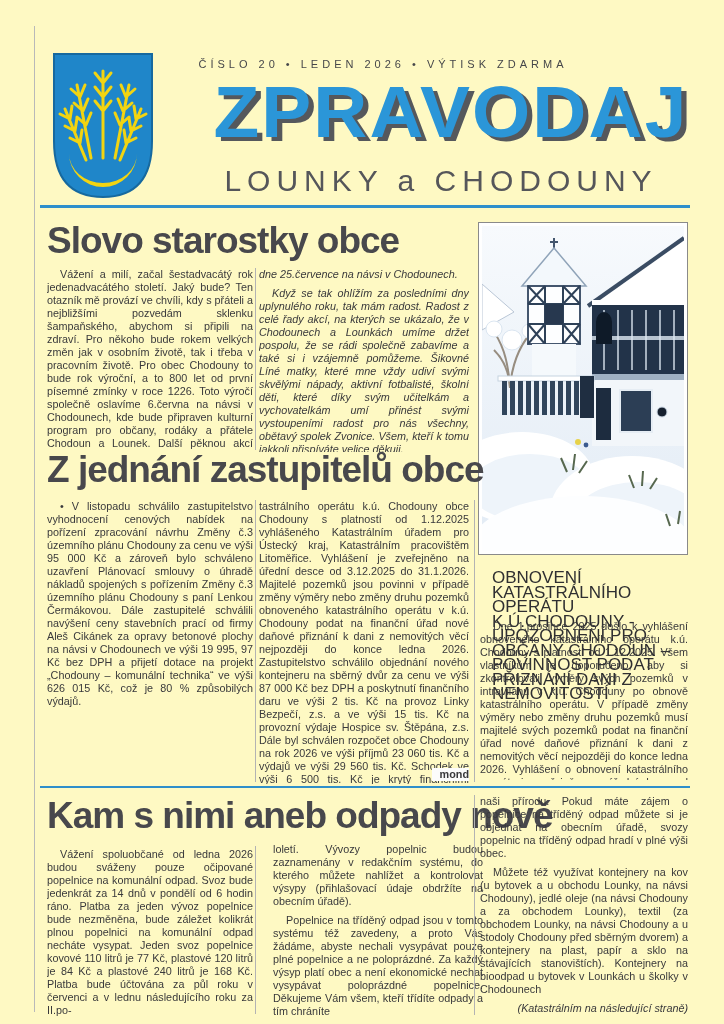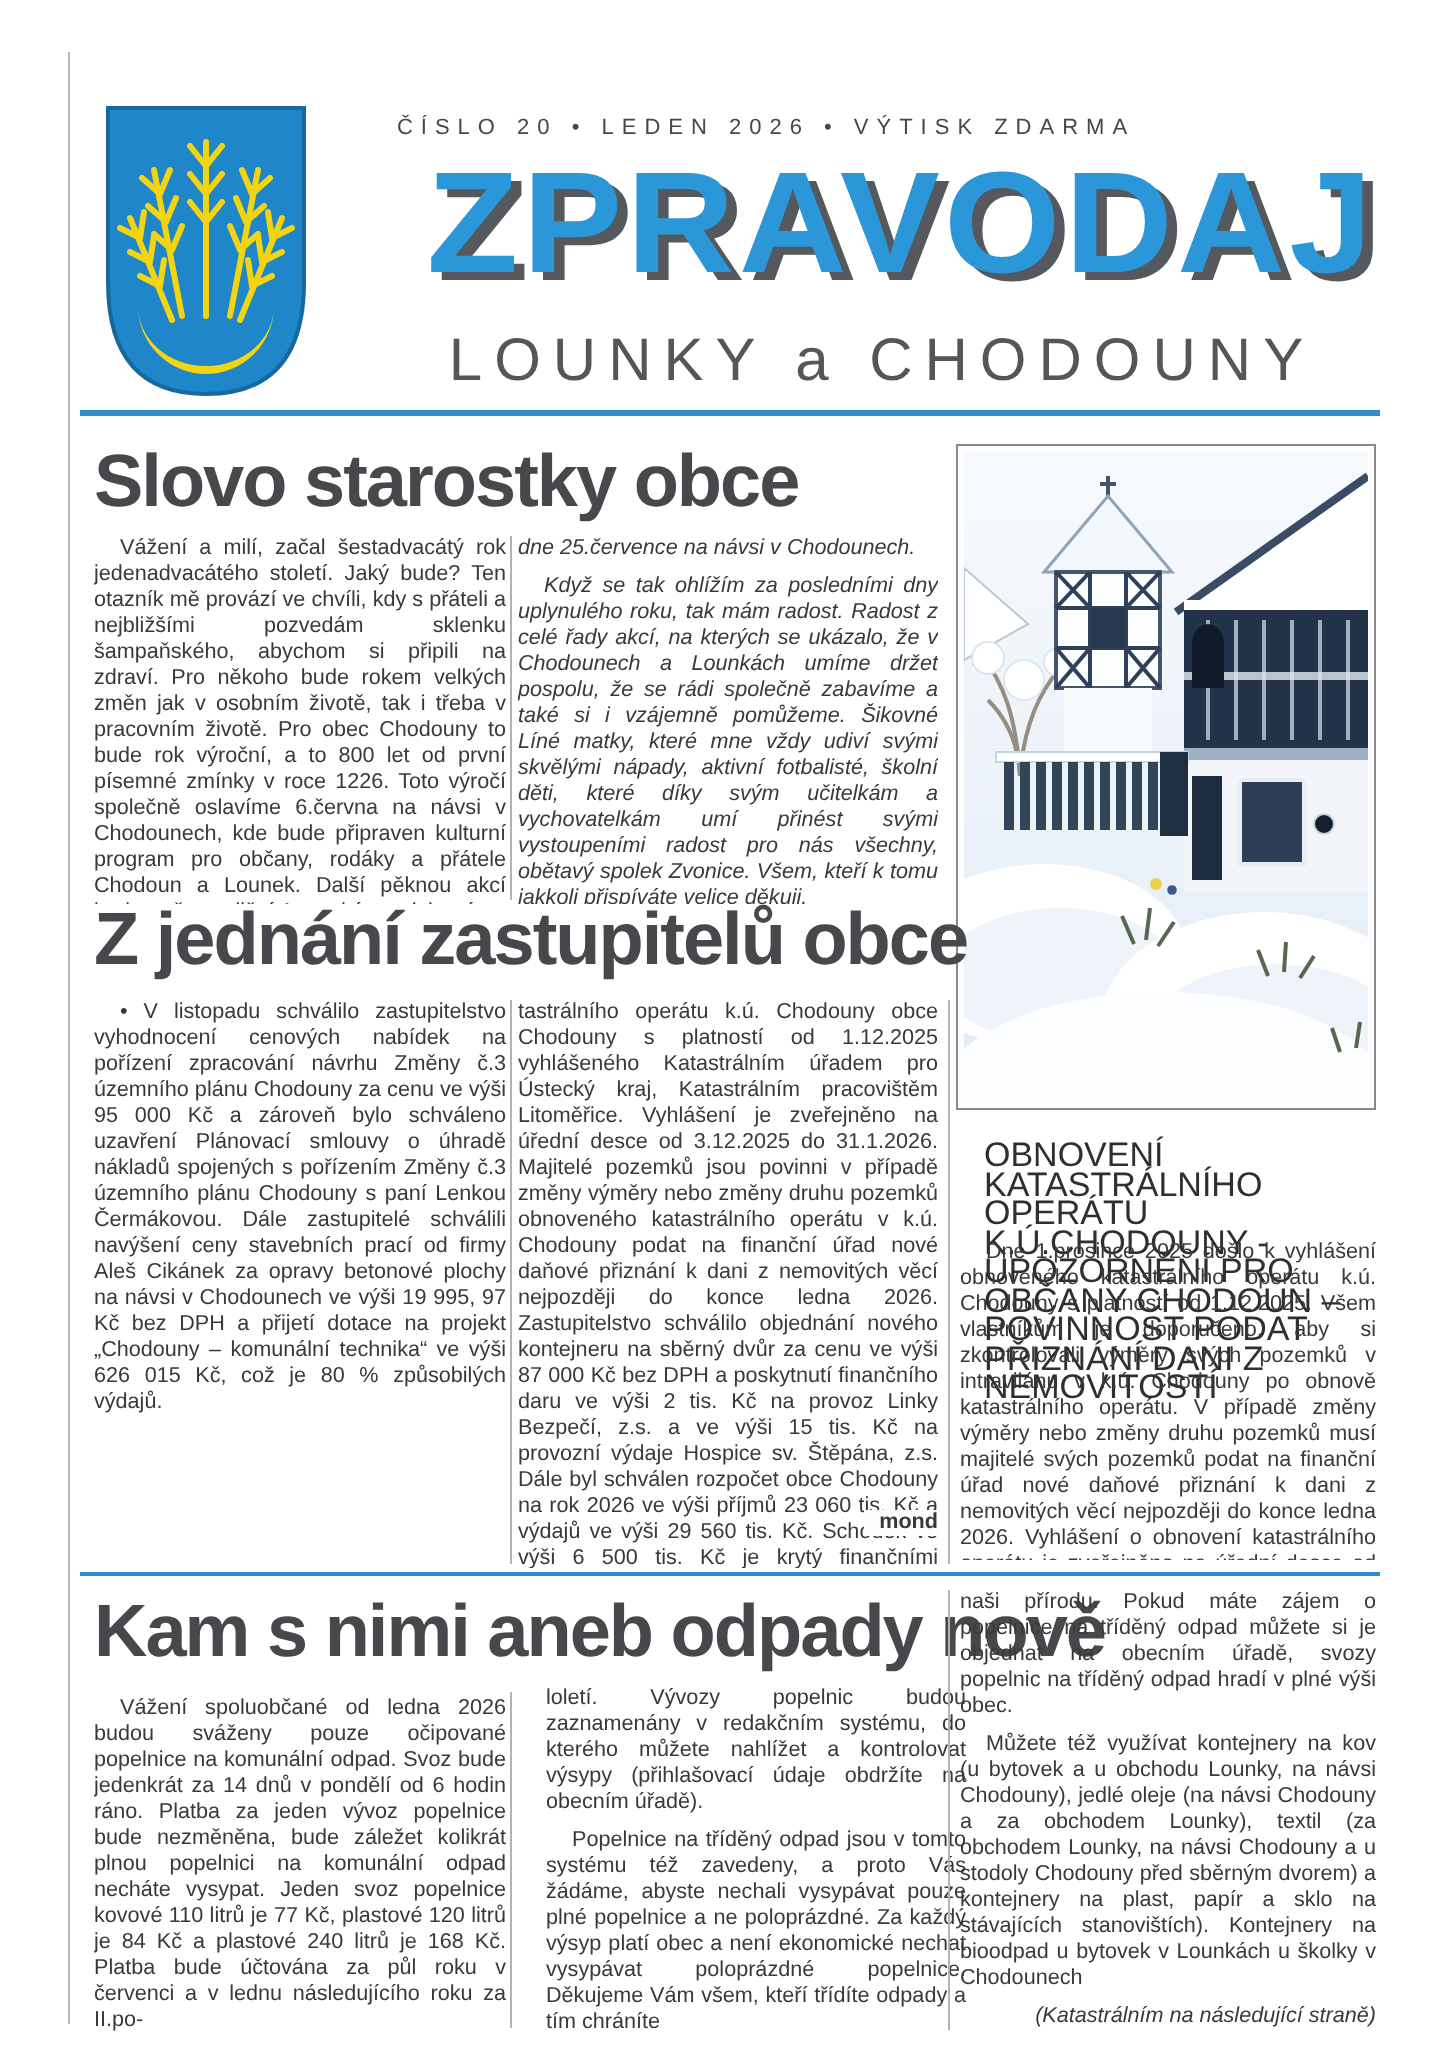--- a/index.html
+++ b/index.html
@@ -1,19 +1,19 @@
 <!DOCTYPE html>
 <html lang="cs"><head>
 <meta charset="utf-8">
 <title>Zpravodaj</title>
 <style>
   html,body{margin:0;padding:0;background:#e8e8e8;}
   .page{
     position:relative;width:724px;height:1024px;margin:0 auto;
-    background:#ffffff;overflow:hidden;
+    background:#fef9c3;overflow:hidden;
     font-family:"Liberation Sans",sans-serif;color:#39393b;
   }
   .scan-line{position:absolute;left:34px;top:26px;width:1px;height:986px;background:#b9b9b9;}
   
   .issue-line{
     position:absolute;left:193px;top:58px;width:380px;text-align:center;
     font-size:11px;letter-spacing:4px;color:#46474a;white-space:nowrap;
   }
   .coat{position:absolute;left:53px;top:53px;}
   .masthead-title{
@@ -42,21 +42,21 @@
   .col p{margin:0 0 6px 0;}
   .col p:last-child{margin-bottom:0;}
   p.indent{text-indent:13px;}
   .a1c1{left:47px;top:268px;width:206px;height:184px;}
   .a1c2{left:259px;top:268px;width:210px;height:184px;font-style:italic;}
   .a2c1{left:47px;top:500px;width:206px;height:284px;}
   .a2c2{left:259px;top:500px;width:210px;height:284px;}
   .a3c1{left:47px;top:848px;width:206px;height:168px;}
   .a3c2{left:273px;top:843px;width:210px;height:173px;}
   .a3c3{left:480px;top:795px;width:208px;height:221px;}
-  .author-tag{position:absolute;right:0;bottom:16px;font-weight:bold;background:#fcfcfb;padding-left:8px;}
+  .author-tag{position:absolute;right:0;bottom:3px;font-weight:bold;background:#fcfcfb;padding-left:8px;}
   .continuation{text-align:right;font-style:italic;}
   .vrule{position:absolute;width:1px;background:#b3b3b3;}
   .vr1{left:255px;top:268px;height:182px;}
   .vr2{left:255px;top:500px;height:282px;}
   .vr3{left:474px;top:500px;height:282px;}
   .vr4{left:255px;top:846px;height:168px;}
   .vr5{left:474px;top:795px;height:220px;}
   
   .photo-frame{
     position:absolute;left:478px;top:222px;width:202px;height:325px;

